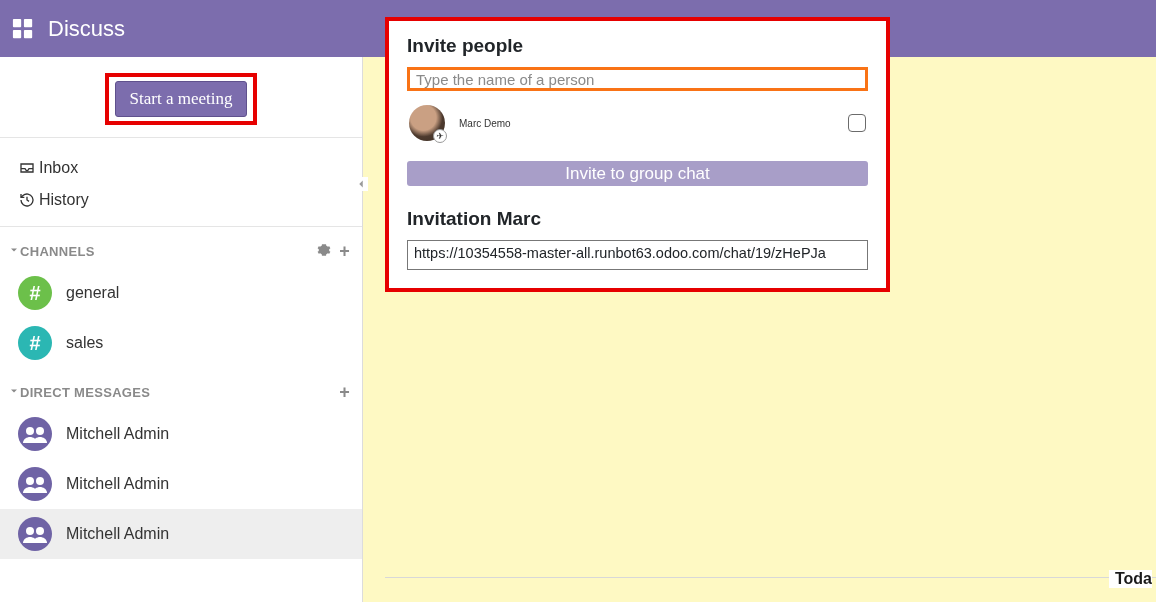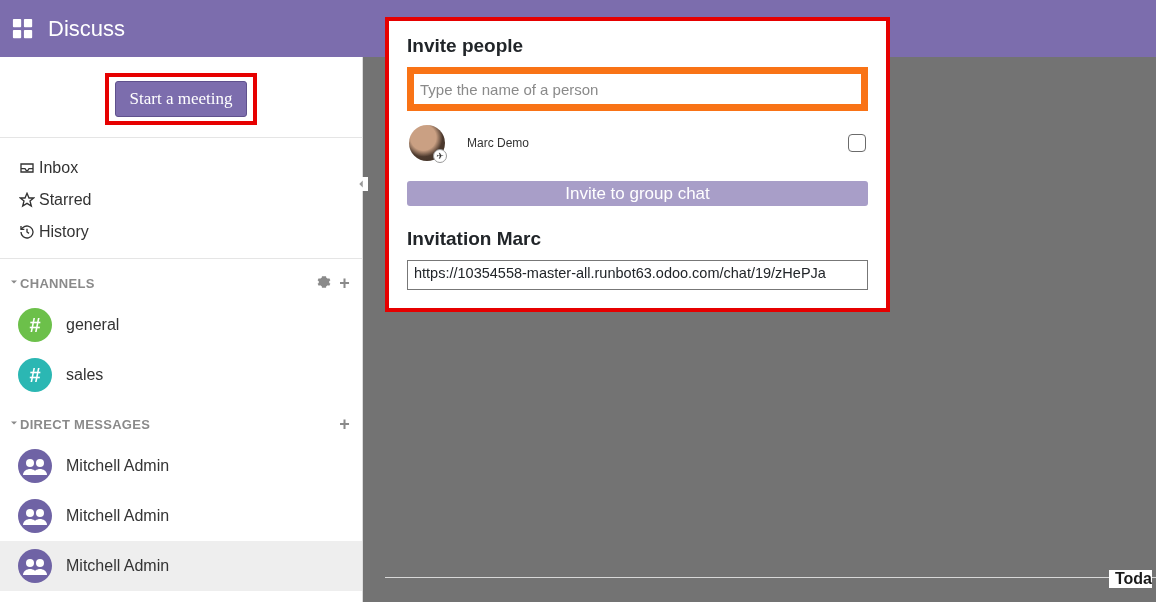--- a/index.html
+++ b/index.html
@@ -5,21 +5,21 @@
   * { box-sizing: border-box; }
   html, body { margin: 0; padding: 0; width: 1156px; height: 602px; font-family: -apple-system, "Helvetica Neue", Arial, sans-serif; background: #fff; overflow: hidden; color: #212529; }
   
   .navbar { height: 57px; background: #7c6dad; display: flex; align-items: center; padding: 0 12px; color: #fff; }
   .app-icon { width: 22px; height: 22px; display: inline-block; margin-right: 14px; }
   .app-icon svg { width: 22px; height: 22px; }
   .app-title { font-size: 22px; font-weight: 400; }
   
   .body-row { display: flex; height: calc(602px - 57px); }
   .sidebar { width: 363px; flex: 0 0 363px; border-right: 1px solid #dcdcdc; overflow: hidden; background: #fff; }
-  .main { flex: 1; position: relative; background: #737373; }
+  .main { flex: 1; position: relative; background: #fef9c3; }
   
   .meeting-wrap { text-align: center; padding: 16px 0 12px; border-bottom: 1px solid #e5e5e5; }
   .meeting-btn { display: inline-block; background: #7c6dad; color: #fff; border: 1px solid #5f518d; border-radius: 3px; padding: 7px 14px; font-size: 17px; cursor: pointer; font-family: Liberation Serif, serif; }
   .hl-a { border: 4px solid #e60000; padding: 4px 6px; display: inline-block; }
   
   .mailboxes { padding: 14px 18px 10px; border-bottom: 1px solid #e5e5e5; }
   .mailbox-item { display: flex; align-items: center; gap: 3px; padding: 7px 0; font-size: 16px; color: #333; cursor: pointer; }
   .mailbox-item .mi-icon { width: 18px; display: inline-flex; justify-content: center; color: #444; }
   
   .section-hdr { display: flex; align-items: center; justify-content: space-between; padding: 14px 12px 6px 8px; color: #8a8a8a; font-size: 13px; font-weight: 700; letter-spacing: .3px; }
@@ -32,24 +32,24 @@
   .hash-green { background: #6cc04a; }
   .hash-teal { background: #2bb7b3; }
   
   .dm-item { display: flex; align-items: center; gap: 14px; padding: 8px 10px 8px 18px; font-size: 16px; color: #333; cursor: pointer; }
   .dm-item.active { background: #eeeeee; }
   .avatar-circ { width: 34px; height: 34px; border-radius: 50%; display: inline-flex; align-items: center; justify-content: center; }
   .avatar-circ svg { width: 34px; height: 34px; }
   
   .invite-panel { position: absolute; left: 22px; top: -40px; width: 505px; background: #fff; border: 4px solid #e60000; padding: 14px 18px 18px; }
   .sec-title { font-size: 19px; font-weight: 700; margin: 0 0 10px; }
-  .text-input { width: 100%; height: 44px; border: 7px solid #f97316; padding: 4px 6px; font-size: 15px; color: #333; }
+  .text-input { width: 100%; height: 24px; border: 3px solid #f97316; padding: 4px 6px; font-size: 15px; color: #333; }
   .text-input::placeholder { color: #8a8a8a; }
   .person-row { display: flex; align-items: center; gap: 14px; padding: 14px 2px 6px; }
-  .person-name { flex: 1; font-size: 12px; color: #333; margin-left: 8px; }
+  .person-name { flex: 1; font-size: 10px; color: #333; }
   .avatar-photo { width: 36px; height: 36px; border-radius: 50%; background: radial-gradient(circle at 40% 35%, #caa083 0 40%, #4d3a2e 60%, #3a2e24 100%); position: relative; }
   .avatar-photo .status-dot { position: absolute; right: -2px; bottom: -2px; width: 14px; height: 14px; border-radius: 50%; background: #fff; border: 1px solid #999; display: flex; align-items: center; justify-content: center; font-size: 9px; color:#333; }
   .sq-check { width: 18px; height: 18px; border: 1.5px solid #6b6b6b; border-radius: 4px; cursor: pointer; }
   .wide-btn { display: block; width: 100%; margin-top: 14px; height: 25px; background: #a89ec8; color: #fff; border: none; border-radius: 3px; font-size: 17px; cursor: pointer; }
   .link-title { font-size: 19px; font-weight: 700; margin: 22px 0 10px; }
   .link-box { width: 100%; height: 30px; border: 1px solid #777; padding: 4px 6px; font-size: 14.5px; white-space: nowrap; overflow: hidden; text-overflow: clip; }
   
   .collapse-caret { width: 14px; height: 14px; position: absolute; left: 354px; top: 170px; color: #9a9a9a; cursor: pointer; }
   .collapse-caret svg { width: 14px; height: 14px; }
   
@@ -88,28 +88,20 @@
           <svg width="16" height="16" viewBox="0 0 24 24" fill="none" stroke="#333" stroke-width="2">
               <path d="M3 6h18v12H3z"></path>
               <path d="M3 13h6l2 3h2l2-3h6"></path>
             </svg>
         </span>
         <span>Inbox</span>
       </div>
       <div class="mailbox-item">
         <span class="mi-icon">
           <svg width="16" height="16" viewBox="0 0 24 24" fill="none" stroke="#333" stroke-width="2">
-              <polygon points="12 2 15 9 22 9 16.5 13.5 18.5 21 12 17 5.5 21 7.5 13.5 2 9 9 9"></polygon>
-            </svg>
-        </span>
-        <span>Starred</span>
-      </div>
-      <div class="mailbox-item">
-        <span class="mi-icon">
-          <svg width="16" height="16" viewBox="0 0 24 24" fill="none" stroke="#333" stroke-width="2">
               <path d="M3 12a9 9 0 1 0 3-6.7L3 8"></path>
               <polyline points="3 3 3 8 8 8"></polyline>
               <polyline points="12 7 12 12 15 14"></polyline>
             </svg>
         </span>
         <span>History</span>
       </div>
     </div>
 
     <div class="section-hdr">

